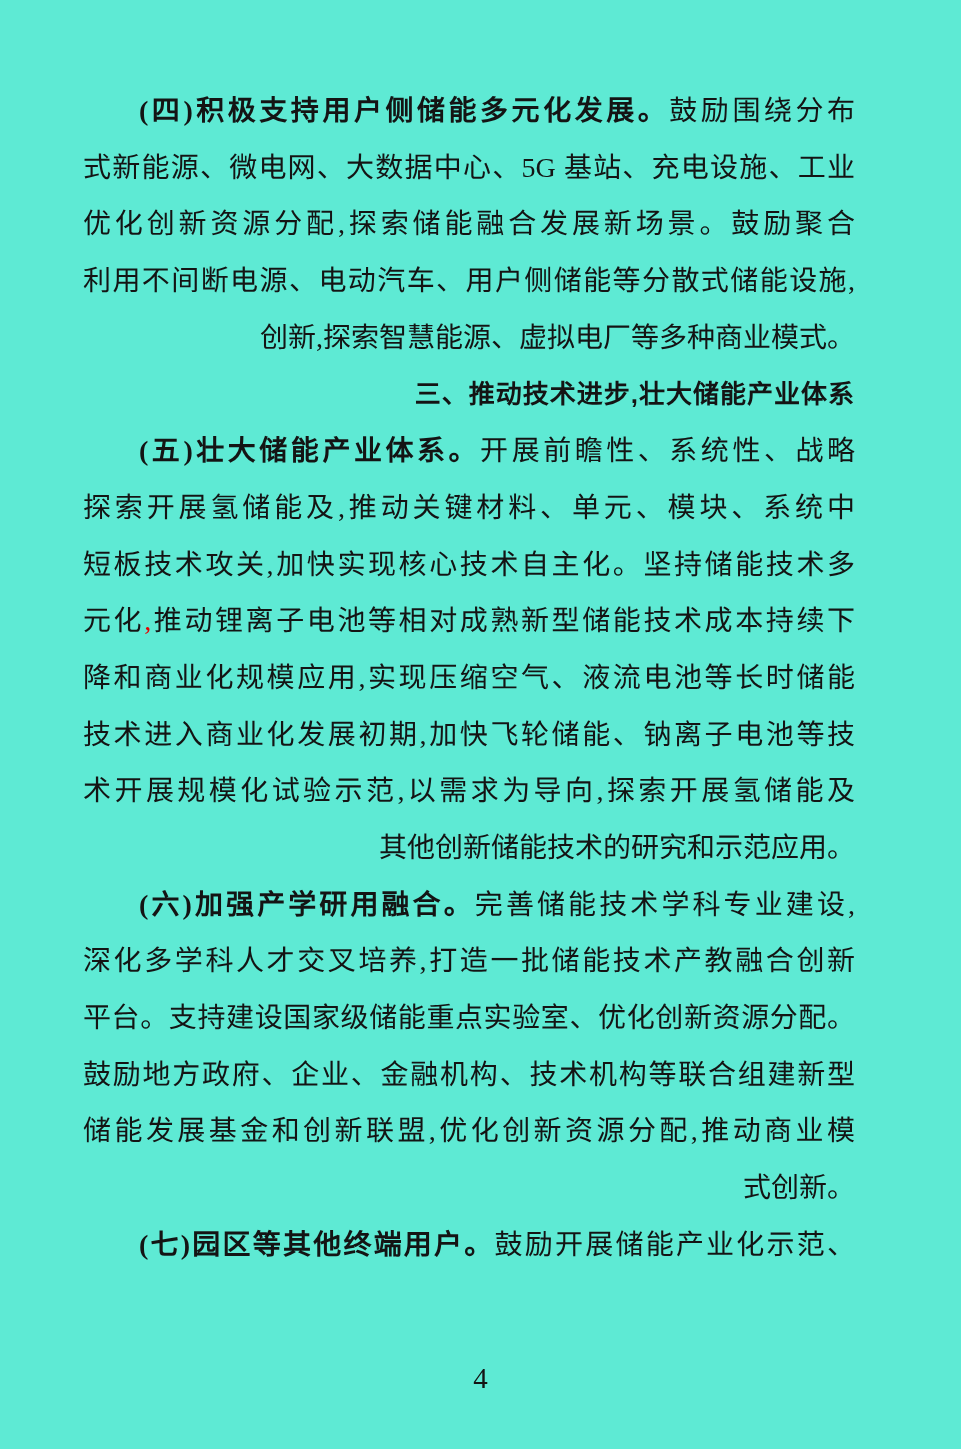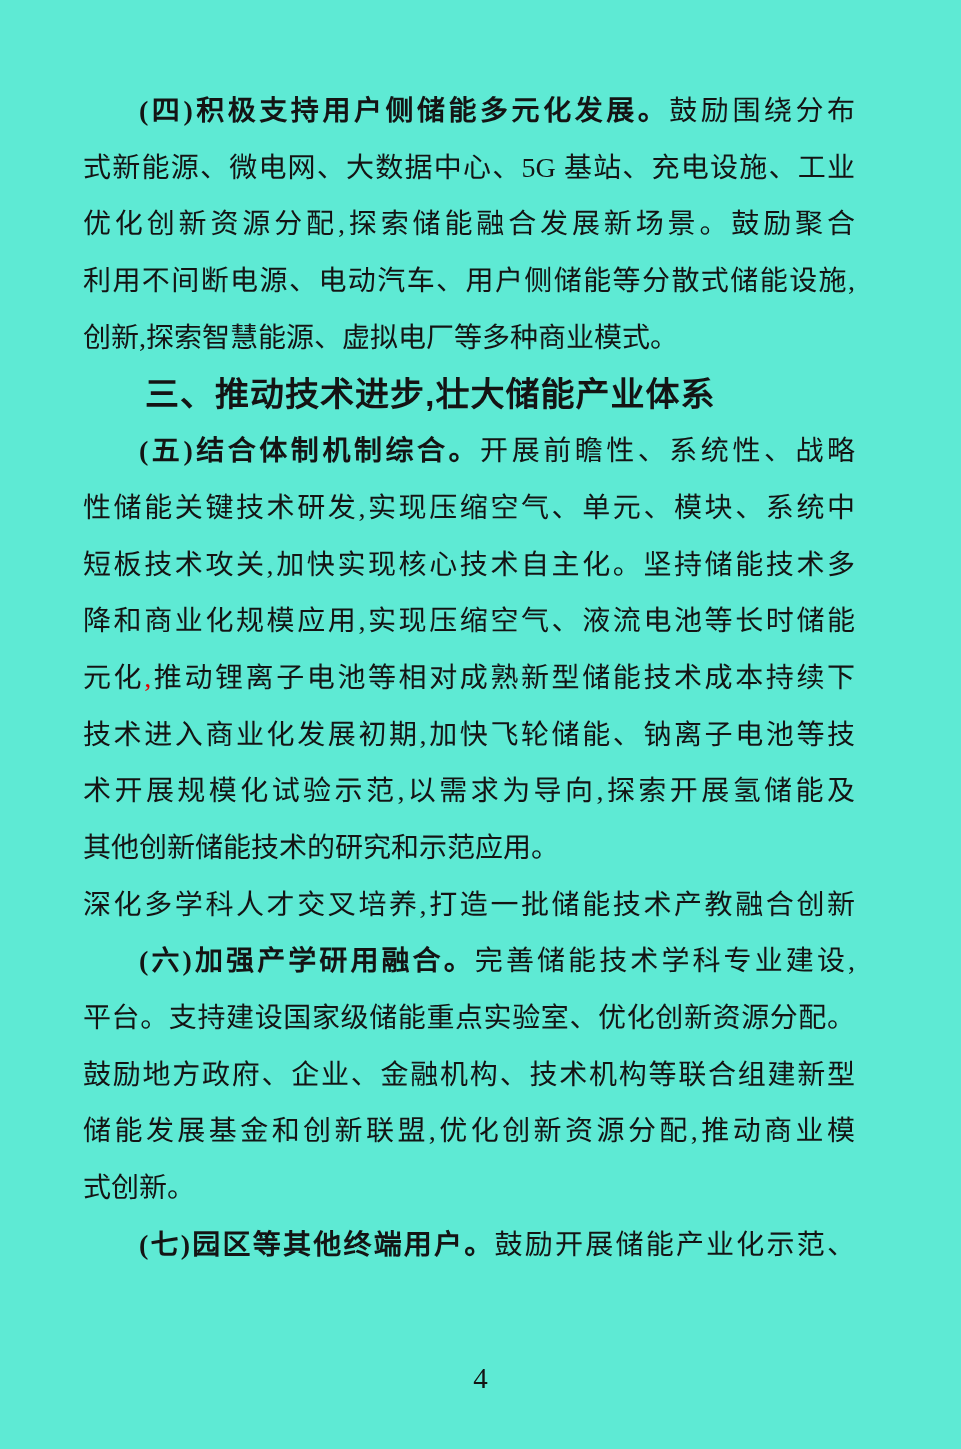--- a/index.html
+++ b/index.html
@@ -19,34 +19,34 @@
   .text-block {
     position: absolute;
     left: 83px;
     top: 83px;
     width: 772px;
   }
   .doc-line {
     height: 56.7px;
     line-height: 56.7px;
     font-size: 28px;
-    text-align: left;
+    text-align: right;
   }
   .doc-line.just {
     text-align: justify;
     text-align-last: justify;
     -moz-text-align-last: justify;
   }
   .doc-line.indent {
     text-indent: 56px;
   }
   .doc-line.heading {
     font-family: "Liberation Sans", "DejaVu Sans", sans-serif;
     font-weight: 700;
-    font-size: 34px;
+    font-size: 26px;
     text-indent: 62px;
     letter-spacing: 1px;
   }
   .seg-bold {
     font-weight: 700;
   }
   .seg-red {
     color: #e60000;
   }
   .page-number {
@@ -64,30 +64,30 @@
 <body>
 
 <div class="page">
   <div class="text-block">
       <div class="doc-line just indent"><span class="seg-bold">(四)积极支持用户侧储能多元化发展。</span><span class="seg-normal">鼓励围绕分布</span></div>
       <div class="doc-line just"><span class="seg-normal">式新能源、微电网、大数据中心、5G 基站、充电设施、工业</span></div>
       <div class="doc-line just"><span class="seg-normal">优化创新资源分配,探索储能融合发展新场景。鼓励聚合</span></div>
       <div class="doc-line just"><span class="seg-normal">利用不间断电源、电动汽车、用户侧储能等分散式储能设施,</span></div>
       <div class="doc-line"><span class="seg-normal">创新,探索智慧能源、虚拟电厂等多种商业模式。</span></div>
       <div class="doc-line heading indent"><span class="seg-heading">三、推动技术进步,壮大储能产业体系</span></div>
-      <div class="doc-line just indent"><span class="seg-bold">(五)结合体制机制综合。</span><span class="seg-normal">开展前瞻性、系统性、战略</span></div>
-      <div class="doc-line just"><span class="seg-normal">性储能关键技术研发,实现压缩空气、单元、模块、系统中</span></div>
+      <div class="doc-line just indent"><span class="seg-bold">(五)壮大储能产业体系。</span><span class="seg-normal">开展前瞻性、系统性、战略</span></div>
+      <div class="doc-line just"><span class="seg-normal">探索开展氢储能及,推动关键材料、单元、模块、系统中</span></div>
       <div class="doc-line just"><span class="seg-normal">短板技术攻关,加快实现核心技术自主化。坚持储能技术多</span></div>
+      <div class="doc-line just"><span class="seg-normal">元化</span><span class="seg-red">,</span><span class="seg-normal">推动锂离子电池等相对成熟新型储能技术成本持续下</span></div>
       <div class="doc-line just"><span class="seg-normal">降和商业化规模应用,实现压缩空气、液流电池等长时储能</span></div>
-      <div class="doc-line just"><span class="seg-normal">元化</span><span class="seg-red">,</span><span class="seg-normal">推动锂离子电池等相对成熟新型储能技术成本持续下</span></div>
       <div class="doc-line just"><span class="seg-normal">技术进入商业化发展初期,加快飞轮储能、钠离子电池等技</span></div>
       <div class="doc-line just"><span class="seg-normal">术开展规模化试验示范,以需求为导向,探索开展氢储能及</span></div>
       <div class="doc-line"><span class="seg-normal">其他创新储能技术的研究和示范应用。</span></div>
+      <div class="doc-line just indent"><span class="seg-bold">(六)加强产学研用融合。</span><span class="seg-normal">完善储能技术学科专业建设,</span></div>
       <div class="doc-line just"><span class="seg-normal">深化多学科人才交叉培养,打造一批储能技术产教融合创新</span></div>
-      <div class="doc-line just indent"><span class="seg-bold">(六)加强产学研用融合。</span><span class="seg-normal">完善储能技术学科专业建设,</span></div>
       <div class="doc-line just"><span class="seg-normal">平台。支持建设国家级储能重点实验室、优化创新资源分配。</span></div>
       <div class="doc-line just"><span class="seg-normal">鼓励地方政府、企业、金融机构、技术机构等联合组建新型</span></div>
       <div class="doc-line just"><span class="seg-normal">储能发展基金和创新联盟,优化创新资源分配,推动商业模</span></div>
       <div class="doc-line"><span class="seg-normal">式创新。</span></div>
       <div class="doc-line just indent"><span class="seg-bold">(七)园区等其他终端用户。</span><span class="seg-normal">鼓励开展储能产业化示范、</span></div>
     </div>
   <div class="page-number">4</div>
 </div>
 
 </body></html>

